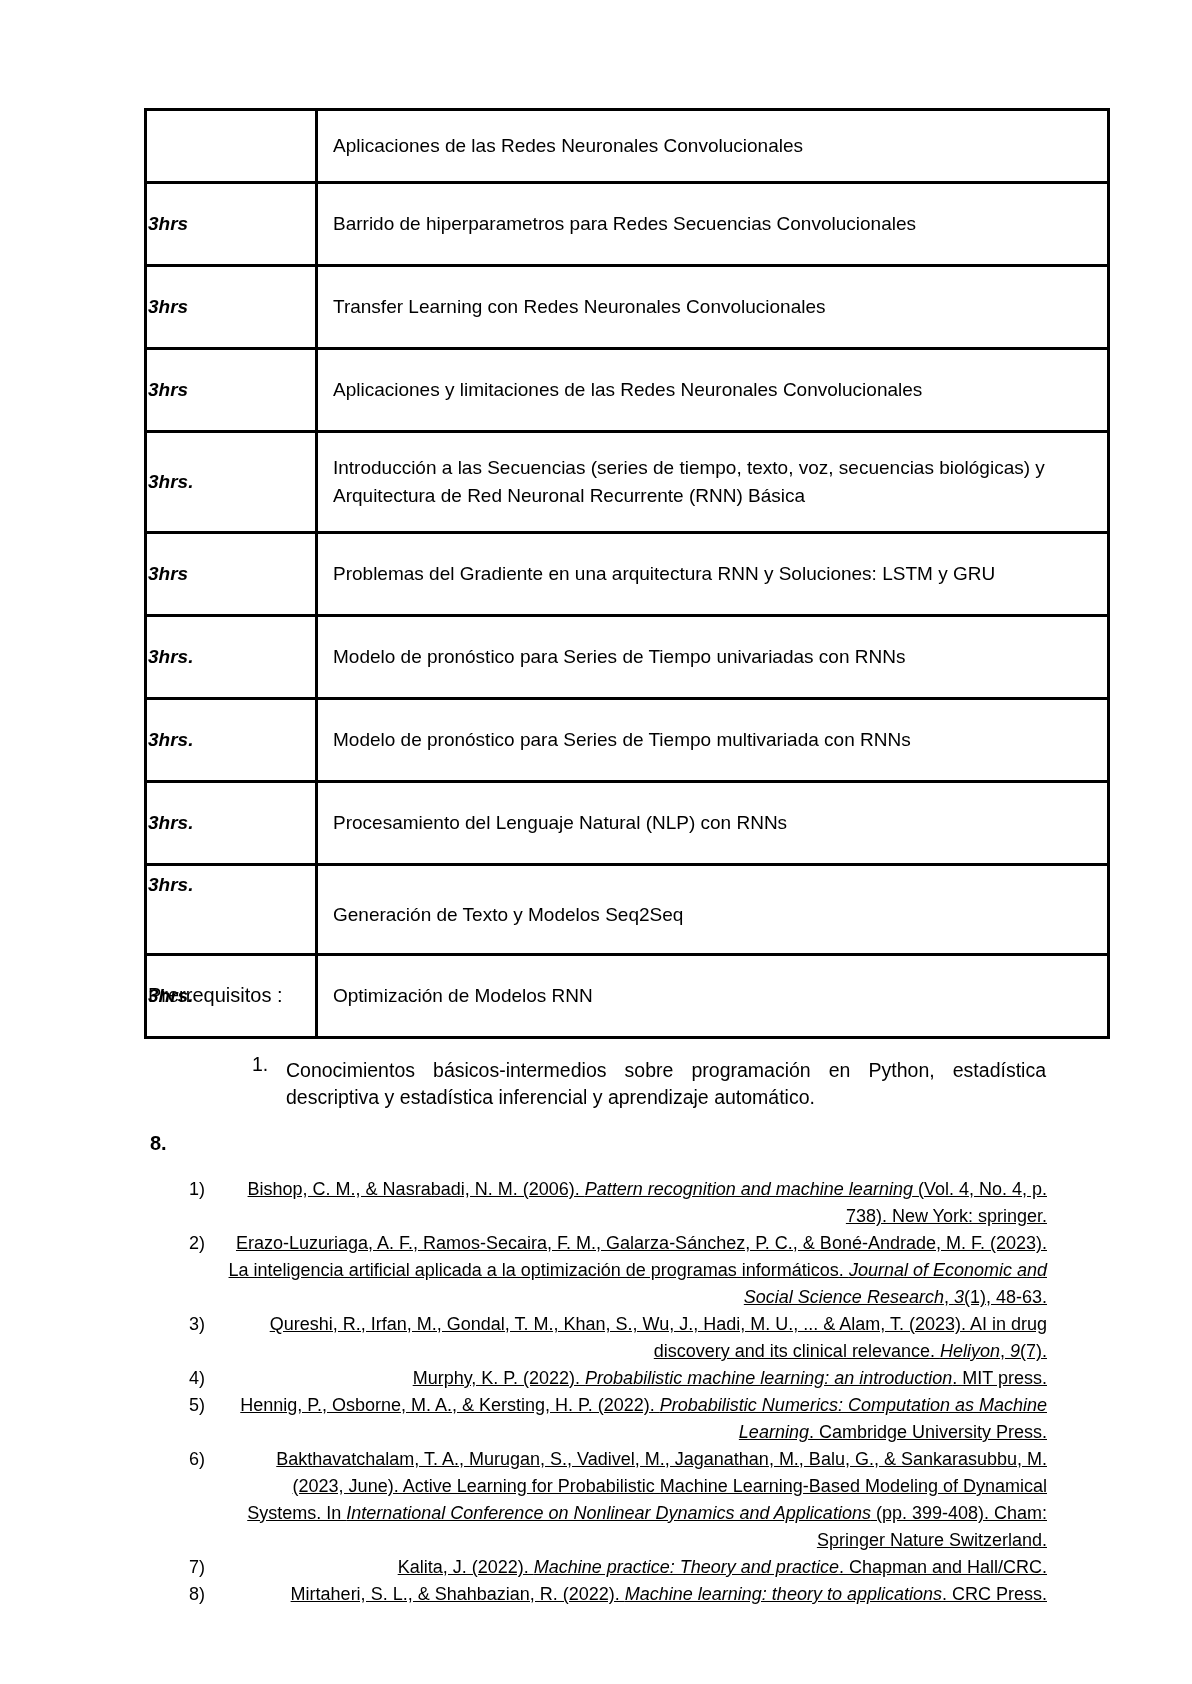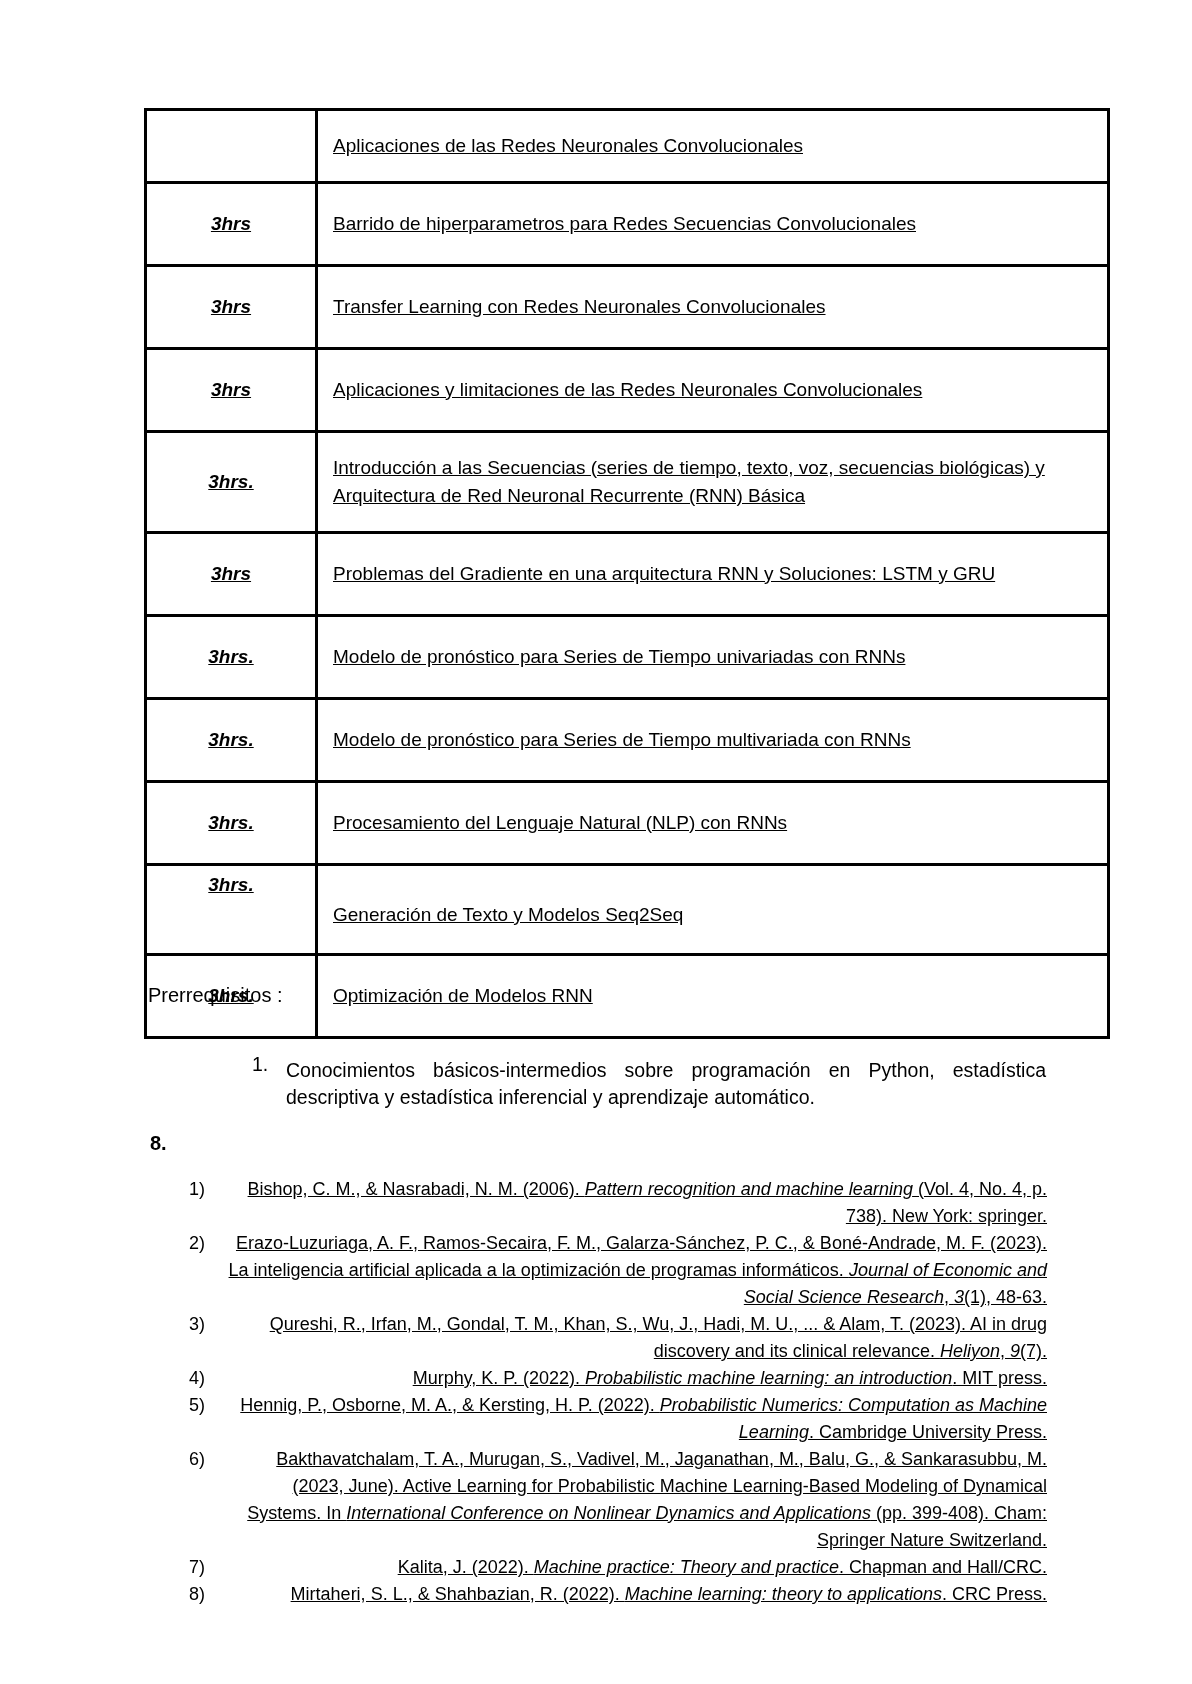--- a/index.html
+++ b/index.html
@@ -21,24 +21,22 @@
     width: 966px;
     border-collapse: collapse;
     table-layout: fixed;
   }
   .col-hours { width: 171px; }
   .course-table td {
     border: 3px solid #000000;
     font-size: 19px;
     vertical-align: middle;
     overflow: hidden;
-    text-decoration: underline;
   }
   .hours-cell {
-    text-align: center;
     font-weight: bold;
     font-style: italic;
     height: 78px;
   }
   .topic-cell {
     padding: 10px 14px 10px 15px;
     line-height: 1.5;
     text-align: left;
   }
   .course-table tr:first-child .hours-cell,

